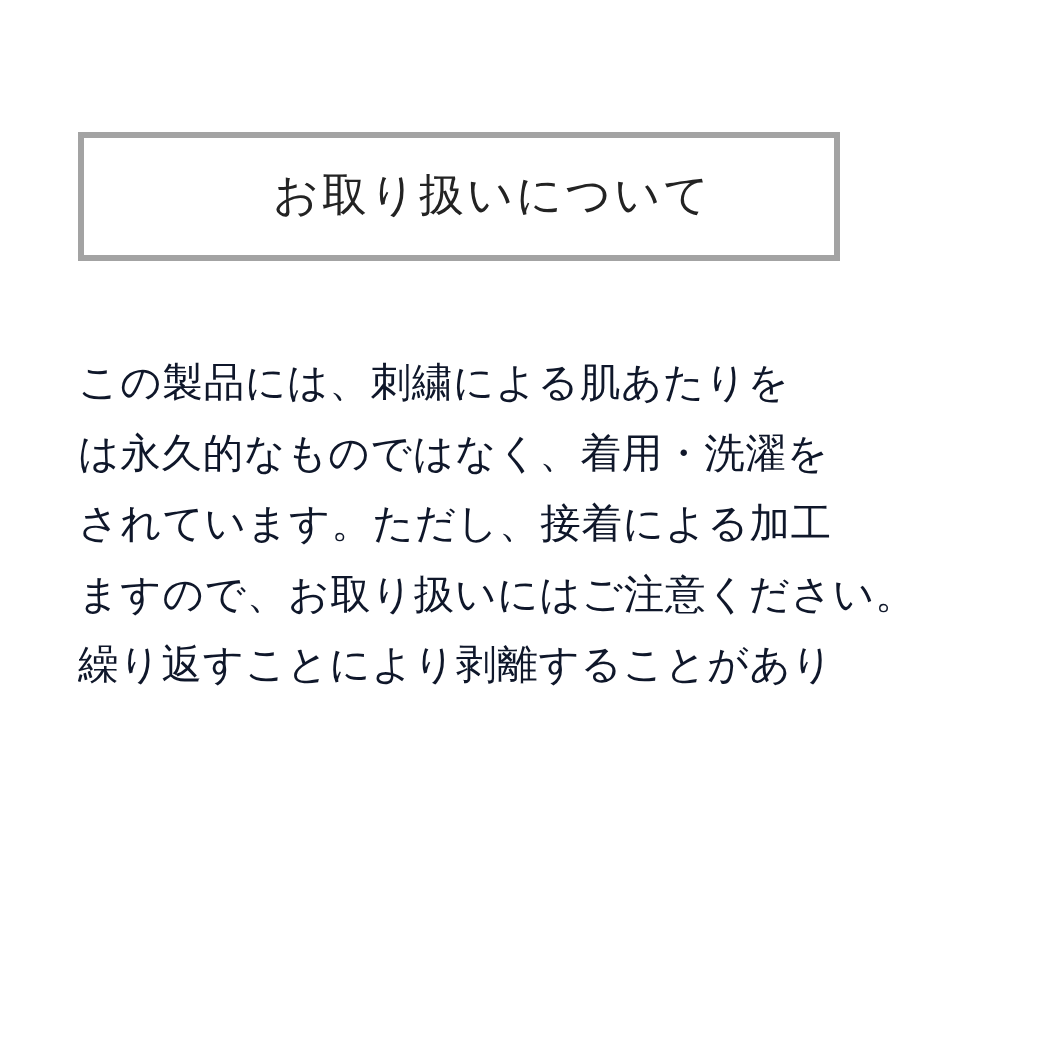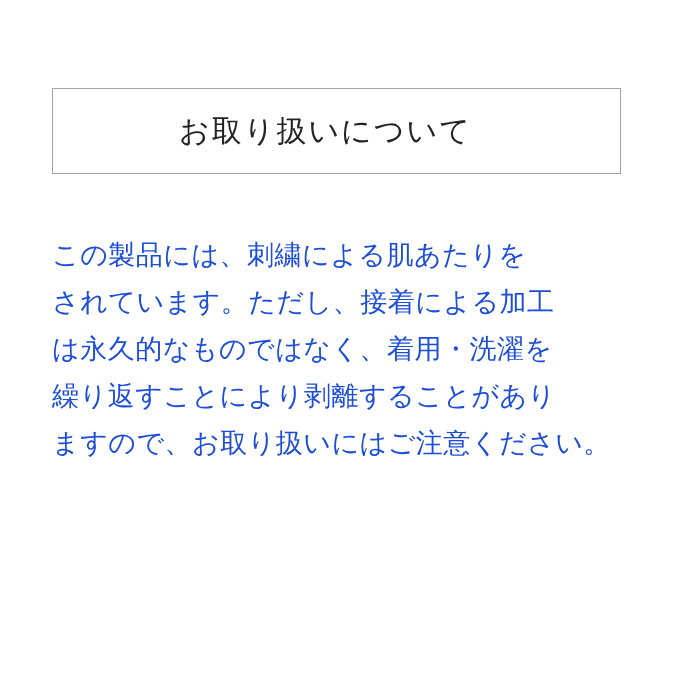--- a/index.html
+++ b/index.html
@@ -17,23 +17,23 @@
   .page {
     position: relative;
     width: 700px;
     height: 700px;
     box-sizing: border-box;
   }
   .heading-box {
     position: absolute;
     left: 52px;
     top: 88px;
-    width: 569px;
+    width: 508px;
     height: 86px;
-    border: 1px solid #a3a3a3;
+    border: 4px solid #a3a3a3;
     box-sizing: border-box;
     display: flex;
     align-items: center;
   }
   .heading-text {
     margin-left: 126px;
     font-size: 30px;
     letter-spacing: 2px;
     color: #232323;
     font-weight: 400;
@@ -42,35 +42,35 @@
   }
   .body-block {
     position: absolute;
     left: 52px;
     top: 232px;
     width: 600px;
   }
   .body-line {
     font-size: 27px;
     letter-spacing: 0.5px;
-    color: #1d4ed8;
+    color: #0f172a;
     line-height: 47px;
     white-space: nowrap;
   }
 </style>
 </head>
 <body>
 
 <div class="page">
 
   <div class="heading-box">
     <div class="heading-text">お取り扱いについて</div>
   </div>
 
   <div class="body-block">
     <div class="body-line">この製品には、刺繍による肌あたりを</div>
+    <div class="body-line">は永久的なものではなく、着用・洗濯を</div>
     <div class="body-line">されています。ただし、接着による加工</div>
-    <div class="body-line">は永久的なものではなく、着用・洗濯を</div>
+    <div class="body-line">ますので、お取り扱いにはご注意ください。</div>
     <div class="body-line">繰り返すことにより剥離することがあり</div>
-    <div class="body-line">ますので、お取り扱いにはご注意ください。</div>
   </div>
 
 </div>
 
 </body></html>

